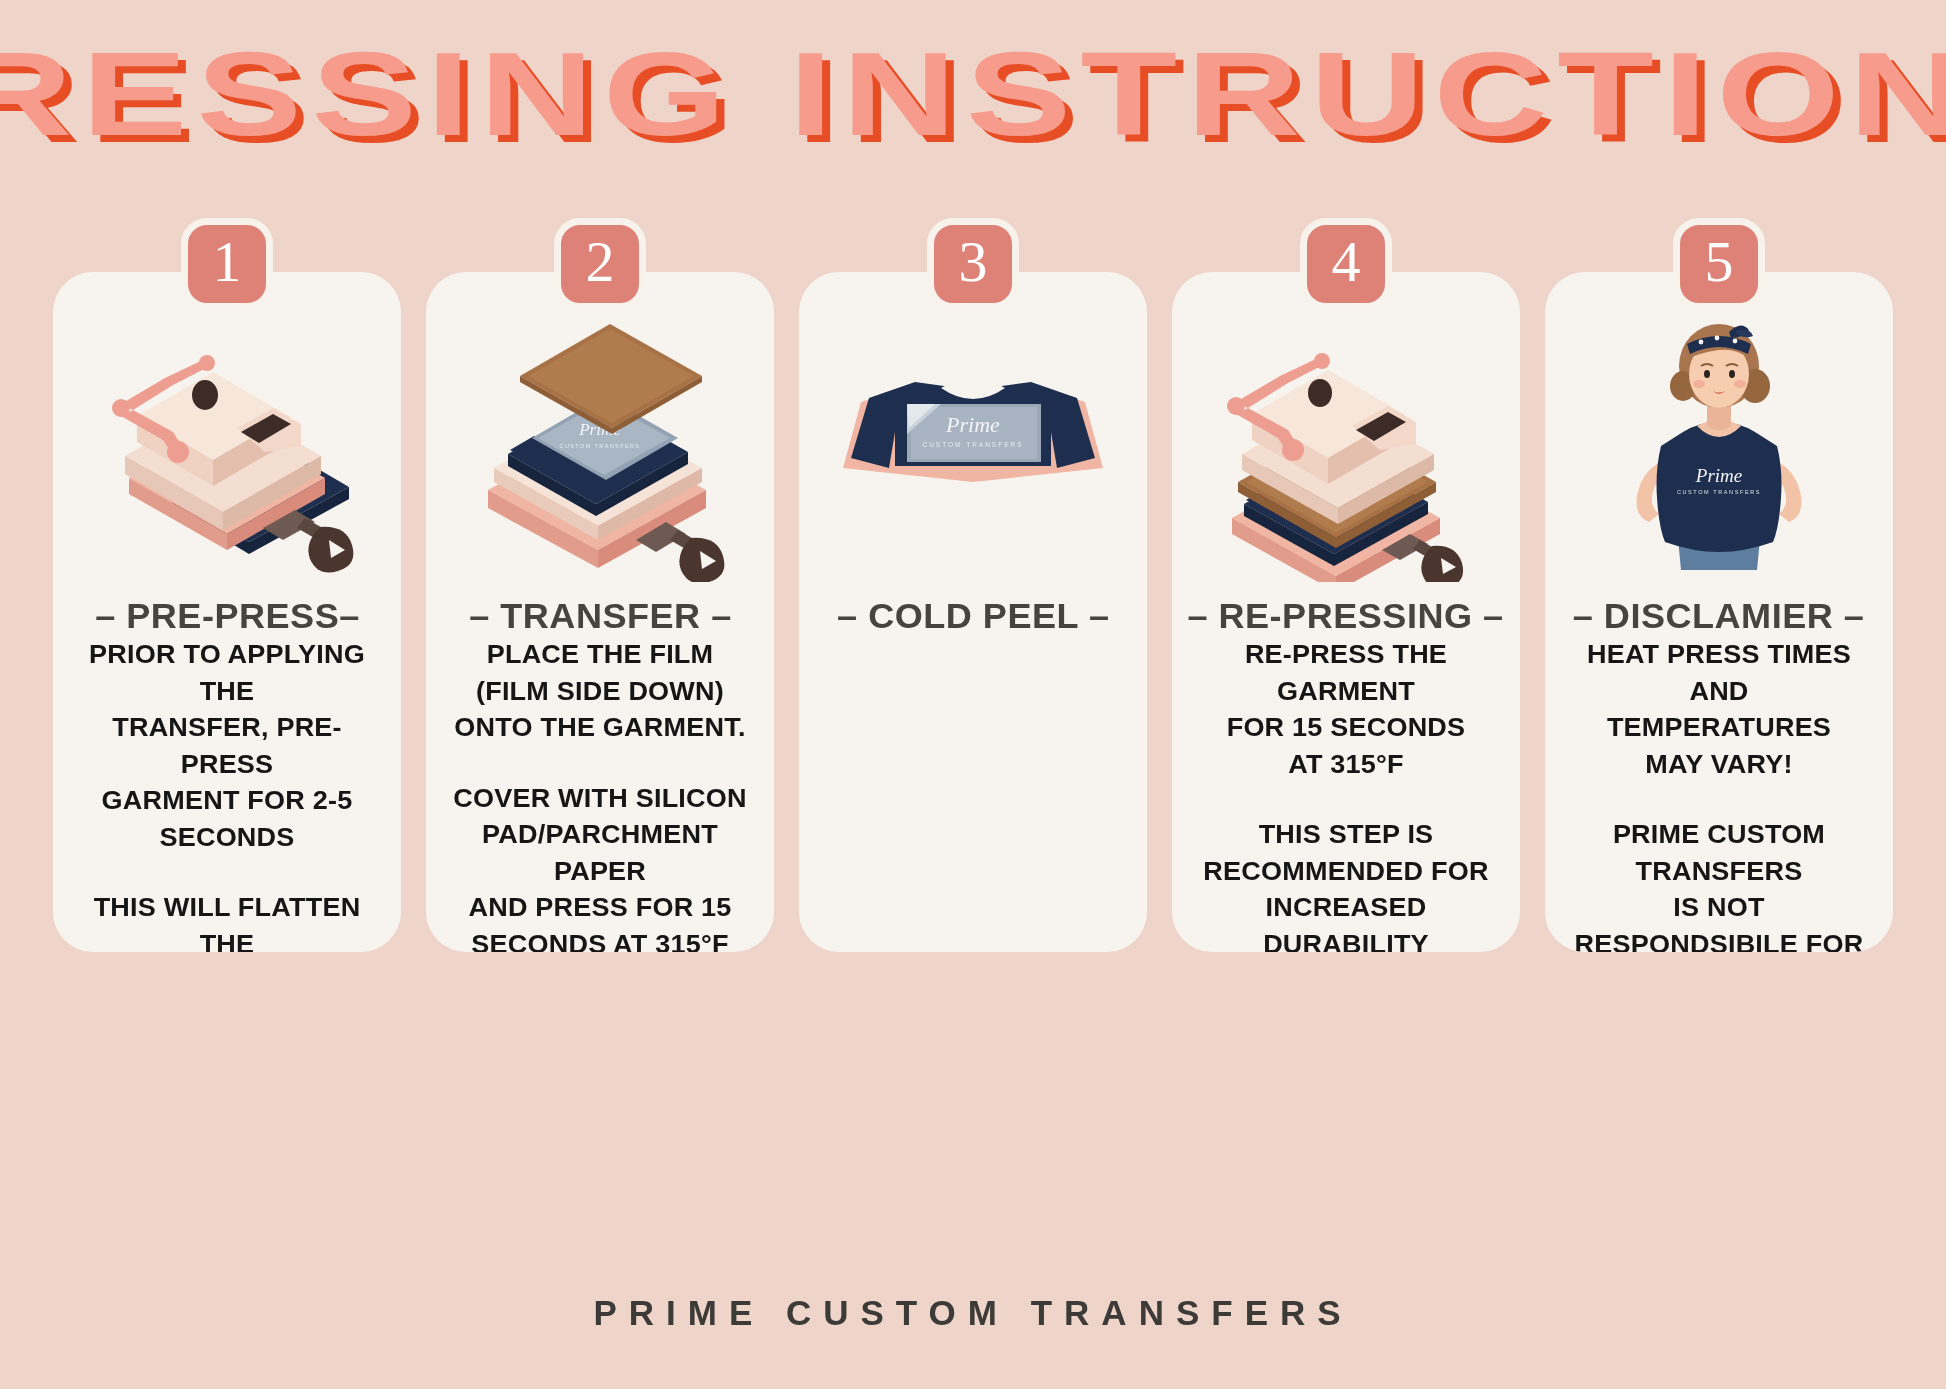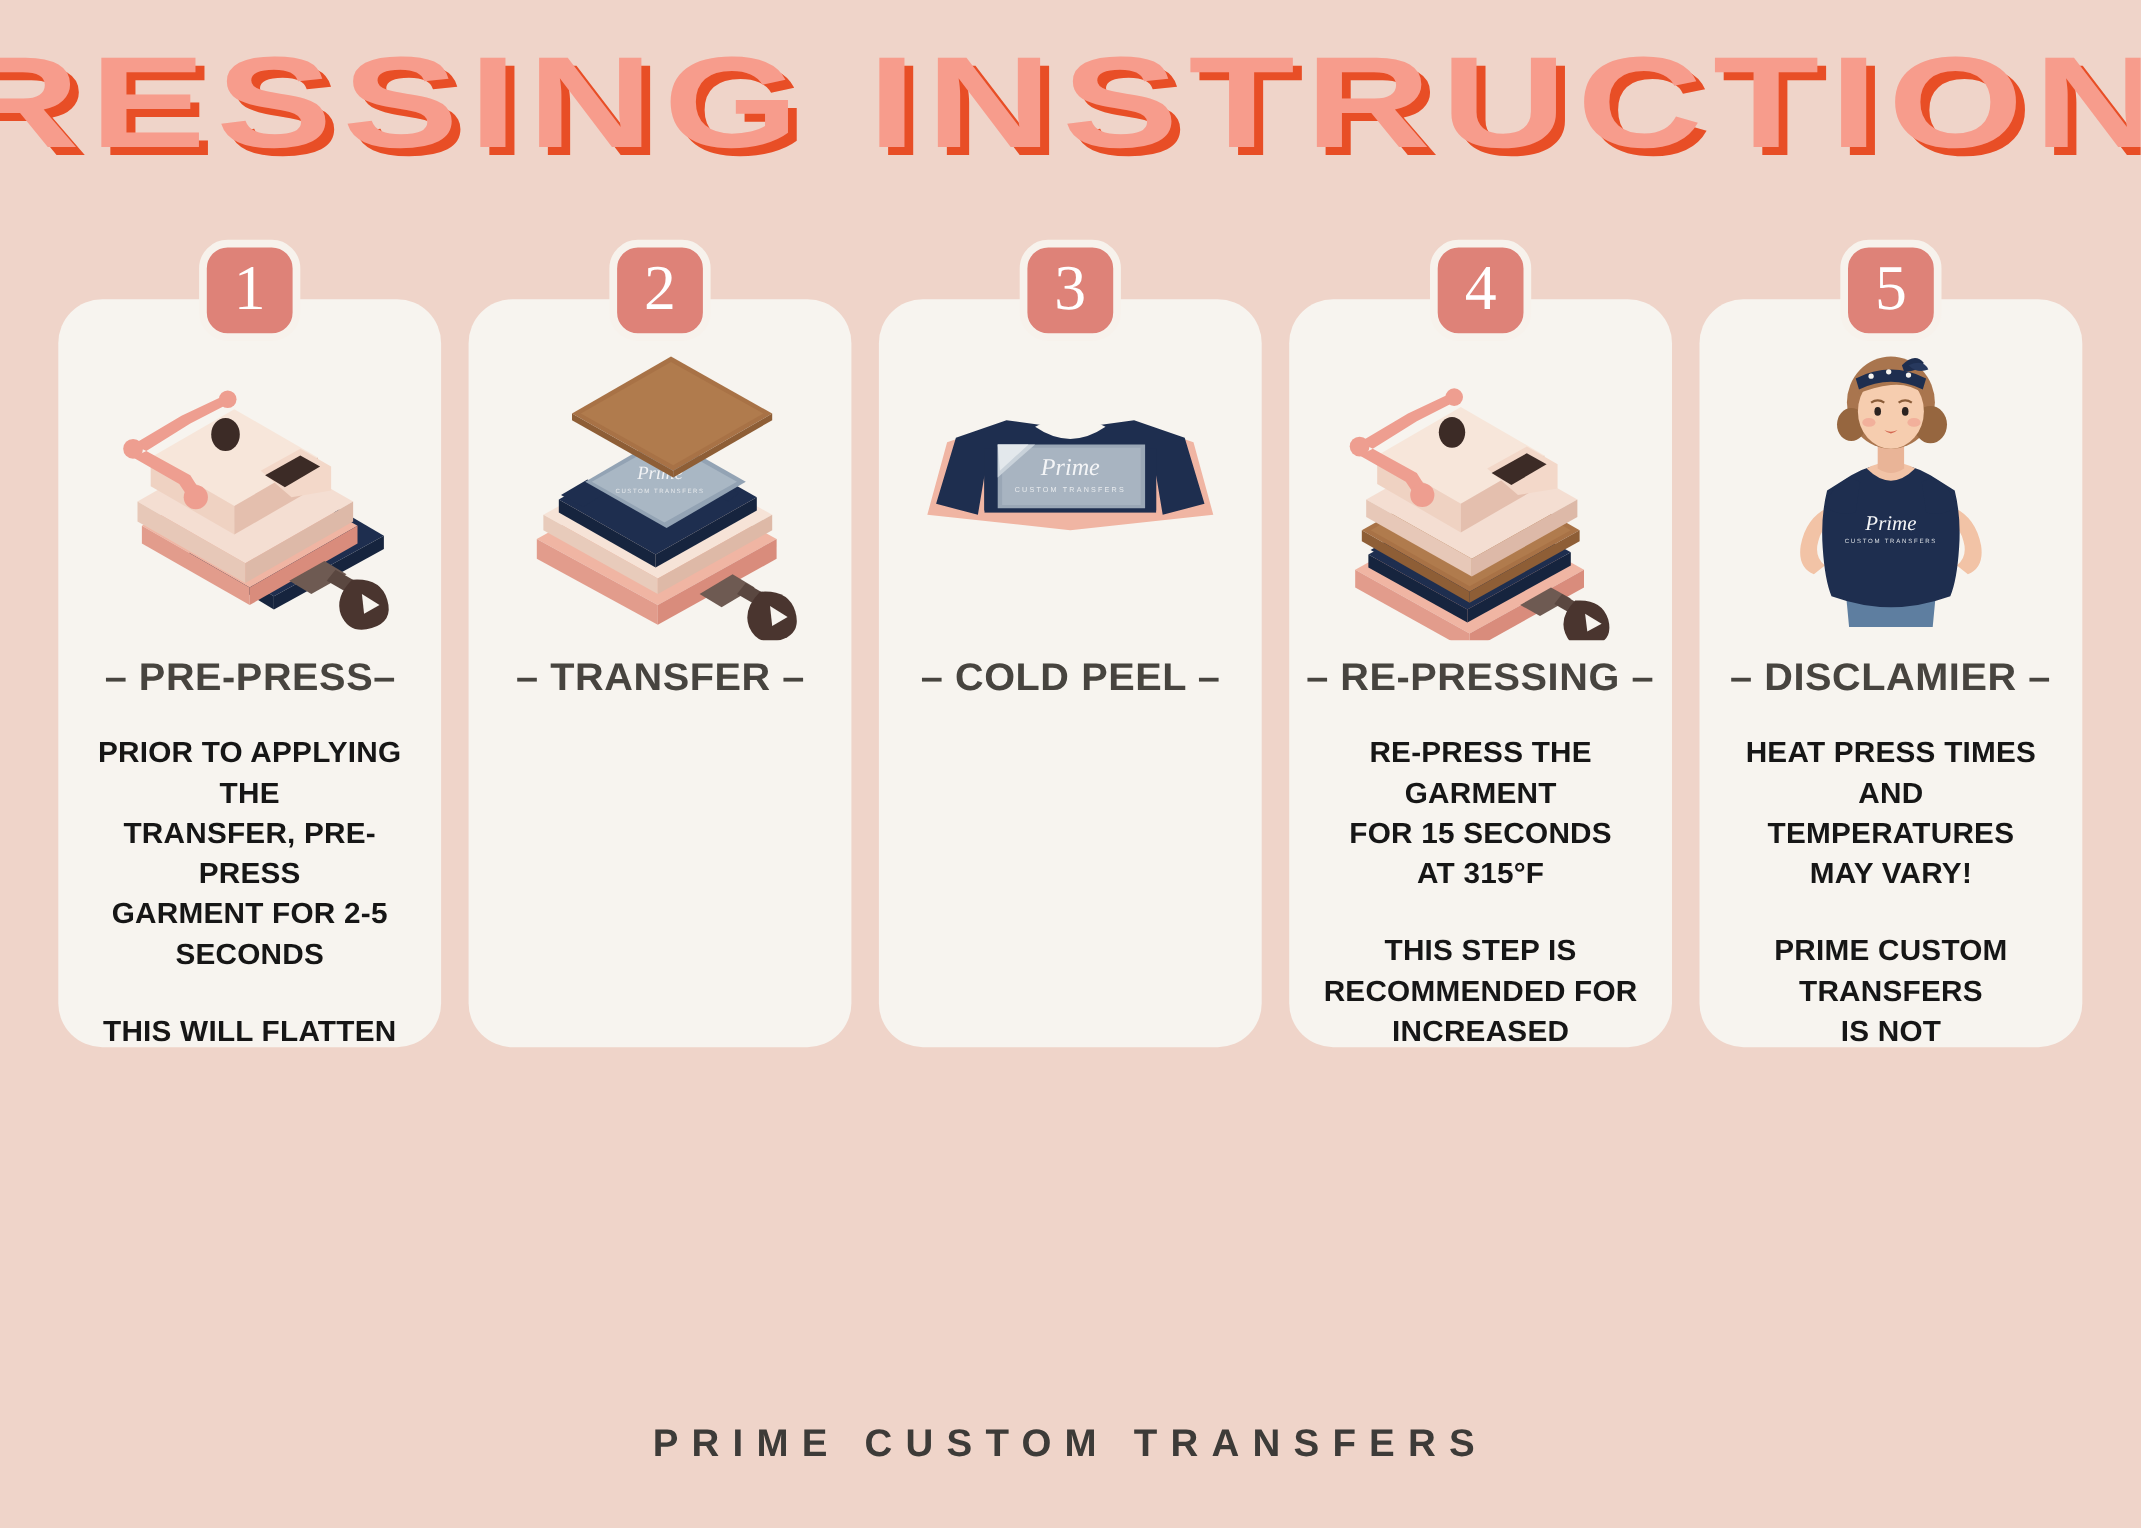--- a/index.html
+++ b/index.html
@@ -114,21 +114,20 @@
     font-size: 35px;
     letter-spacing: 0.5px;
     color: #47443F;
     text-align: center;
     white-space: nowrap;
     transform: scaleX(1.03);
     margin-top: 4px;
   }
 
   .body-block {
-    margin-top: 30px;
     text-align: center;
     width: 100%;
   }
   .body-para {
     font-family: "Liberation Sans Narrow", "Liberation Sans", sans-serif;
     font-weight: 700;
     font-size: 26.5px;
     line-height: 1.38;
     color: #161616;
     letter-spacing: 0.2px;
@@ -242,20 +241,24 @@
           <polygon points="162,146 252,94 252,100 162,152" fill="#8E5E36"></polygon>
           <polygon points="78,94 160,47 244,94 162,141" fill="#B07B4D"></polygon>
 
           <polygon points="186,258 216,240 236,252 206,270" fill="#6E5A52"></polygon>
           <polygon points="228,248 254,263 246,273 220,258" fill="#5A4740"></polygon>
           <path d="M241,256 q26,-2 32,18 q6,20 -14,26 q-20,6 -28,-12 q-6,-16 10,-32 Z" fill="#4A352F"></path>
           <path d="M250,269 L266,279 L252,287 Z" fill="#F7F4EF"></path>
         </svg>
       </div>
       <div class="card-title">– TRANSFER –</div>
+      <div class="body-block">
+        <div class="body-para">PLACE THE FILM<br>(FILM SIDE DOWN)<br>ONTO THE GARMENT.</div>
+        <div class="body-para">COVER WITH SILICON<br>PAD/PARCHMENT PAPER<br>AND PRESS FOR 15<br>SECONDS AT 315°F</div>
+      </div>
     </div>
   </div>
 
   <div class="card-col">
     <div class="badge">3</div>
     <div class="card">
       <div class="illus">
         <svg width="300" height="300" viewBox="0 0 300 300">
 
           <path d="M20,186 L38,120 L86,104 L150,112 L214,104 L262,120 L280,186 L150,200 Z" fill="#F0B5A3"></path>

